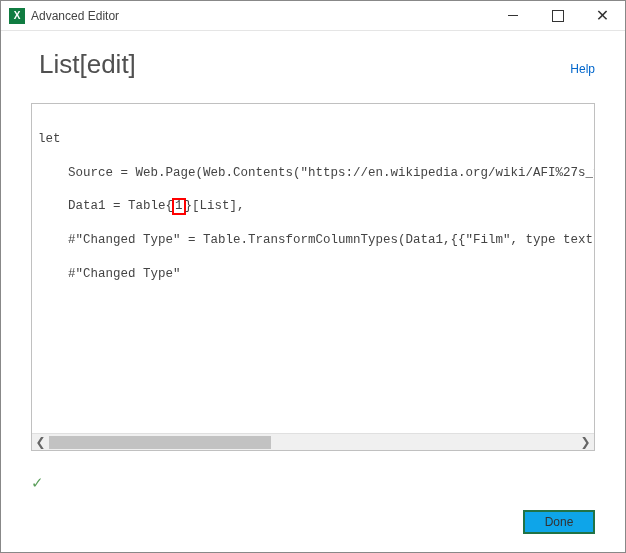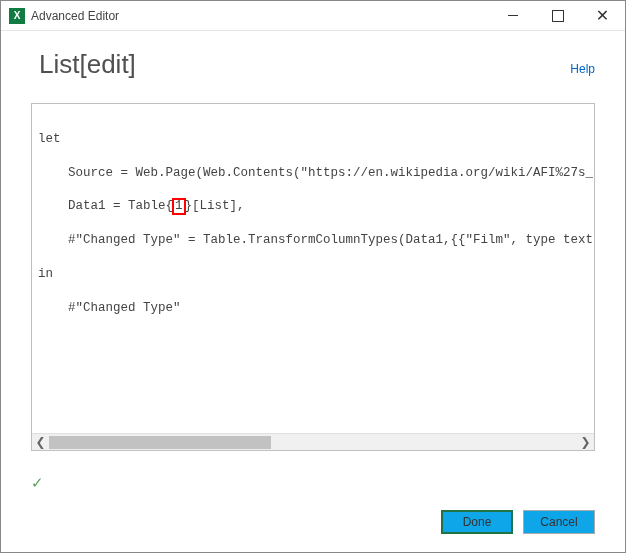--- a/index.html
+++ b/index.html
@@ -184,32 +184,30 @@
   <div class="page-title">List[edit]</div>
   <div class="help-link">Help</div>
 </div>
 
 <div class="editor-wrap">
   <div class="code-area">
 <span class="code-line">let</span>
 <span class="code-line indent1">Source = Web.Page(Web.Contents("https://en.wikipedia.org/wiki/AFI%27s_100_Years..</span>
 <span class="code-line indent1"><span>Data1 = Table{</span><span class="highlight-box">1</span><span>}[List],</span></span>
 <span class="code-line indent1">#"Changed Type" = Table.TransformColumnTypes(Data1,{{"Film", type text}, {"Releas</span>
-<span class="code-line">in</span>
 <span class="code-line indent1">#"Changed Type"</span>
   </div>
   <div class="scrollbar-h">
     <div class="scroll-arrow">❮</div>
     <div class="scroll-track">
       <div class="scroll-thumb"></div>
     </div>
     <div class="scroll-arrow">❯</div>
   </div>
 </div>
 
 <div class="status-row">
   <span class="check-icon">✓</span>
 </div>
 
 <div class="button-row">
   <div class="dlg-button primary">Done</div>
-  <div class="dlg-button">Cancel</div>
 </div>
 
 </body></html>

